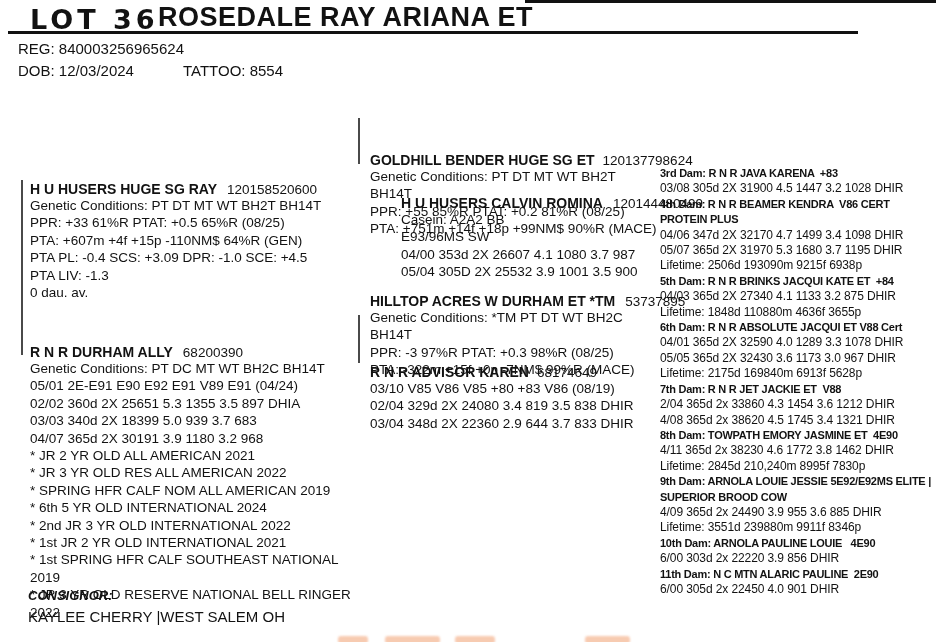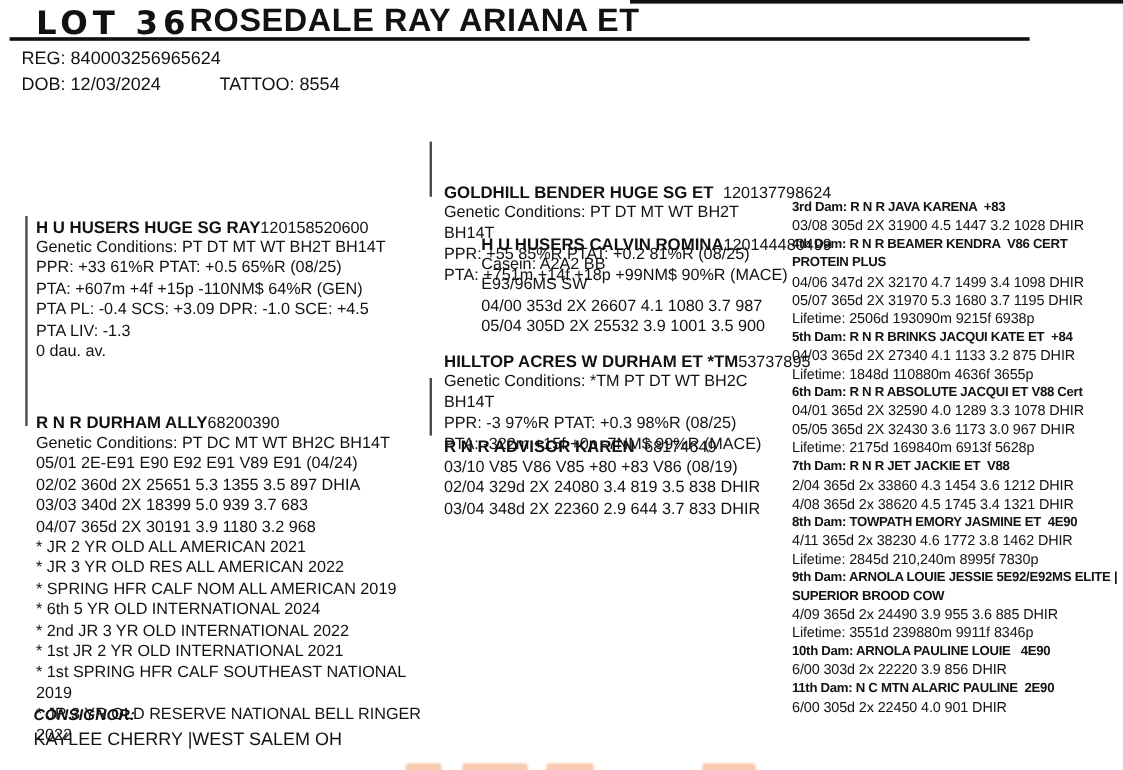--- a/index.html
+++ b/index.html
@@ -15,21 +15,21 @@
     letter-spacing:4px; font-family:"DejaVu Sans", sans-serif;
   }
   .title { left:158px; top:2px; font-size:27px; font-weight:bold; letter-spacing:.5px; white-space:nowrap; }
   .rule-top { left:525px; top:0; width:411px; height:3px; background:#111; }
   .rule-title { left:8px; top:31px; width:850px; height:3px; background:#111; }
   .reg { left:18px; top:40px; font-size:15px; }
   .dob { left:18px; top:62px; font-size:15px; }
   .tattoo { left:183px; top:62px; font-size:15px; }
   
   .blk { font-size:13.5px; }
-  .namerow { display:flex; align-items:baseline; white-space:pre; }
+  .namerow { display:flex; align-items:baseline; gap:10px; white-space:pre; }
   .nm { font-weight:bold; font-size:14px; white-space:pre; }
   .regno { font-size:13.5px; }
   .regno.right { margin-left:auto; margin-right:4px; }
   .ln { line-height:17.4px; white-space:pre-wrap; }
   .it .ln, .ln.it { }
   .bracket { width:2px; background:#4a4a4a; }
   
   .maternal { left:660px; top:166px; width:276px; }
   .mhdr { font-weight:bold; font-size:11px; line-height:15.4px; letter-spacing:-0.25px; white-space:pre-wrap; }
   .mln { font-size:12px; line-height:15.4px; letter-spacing:-0.1px; white-space:pre-wrap; }

